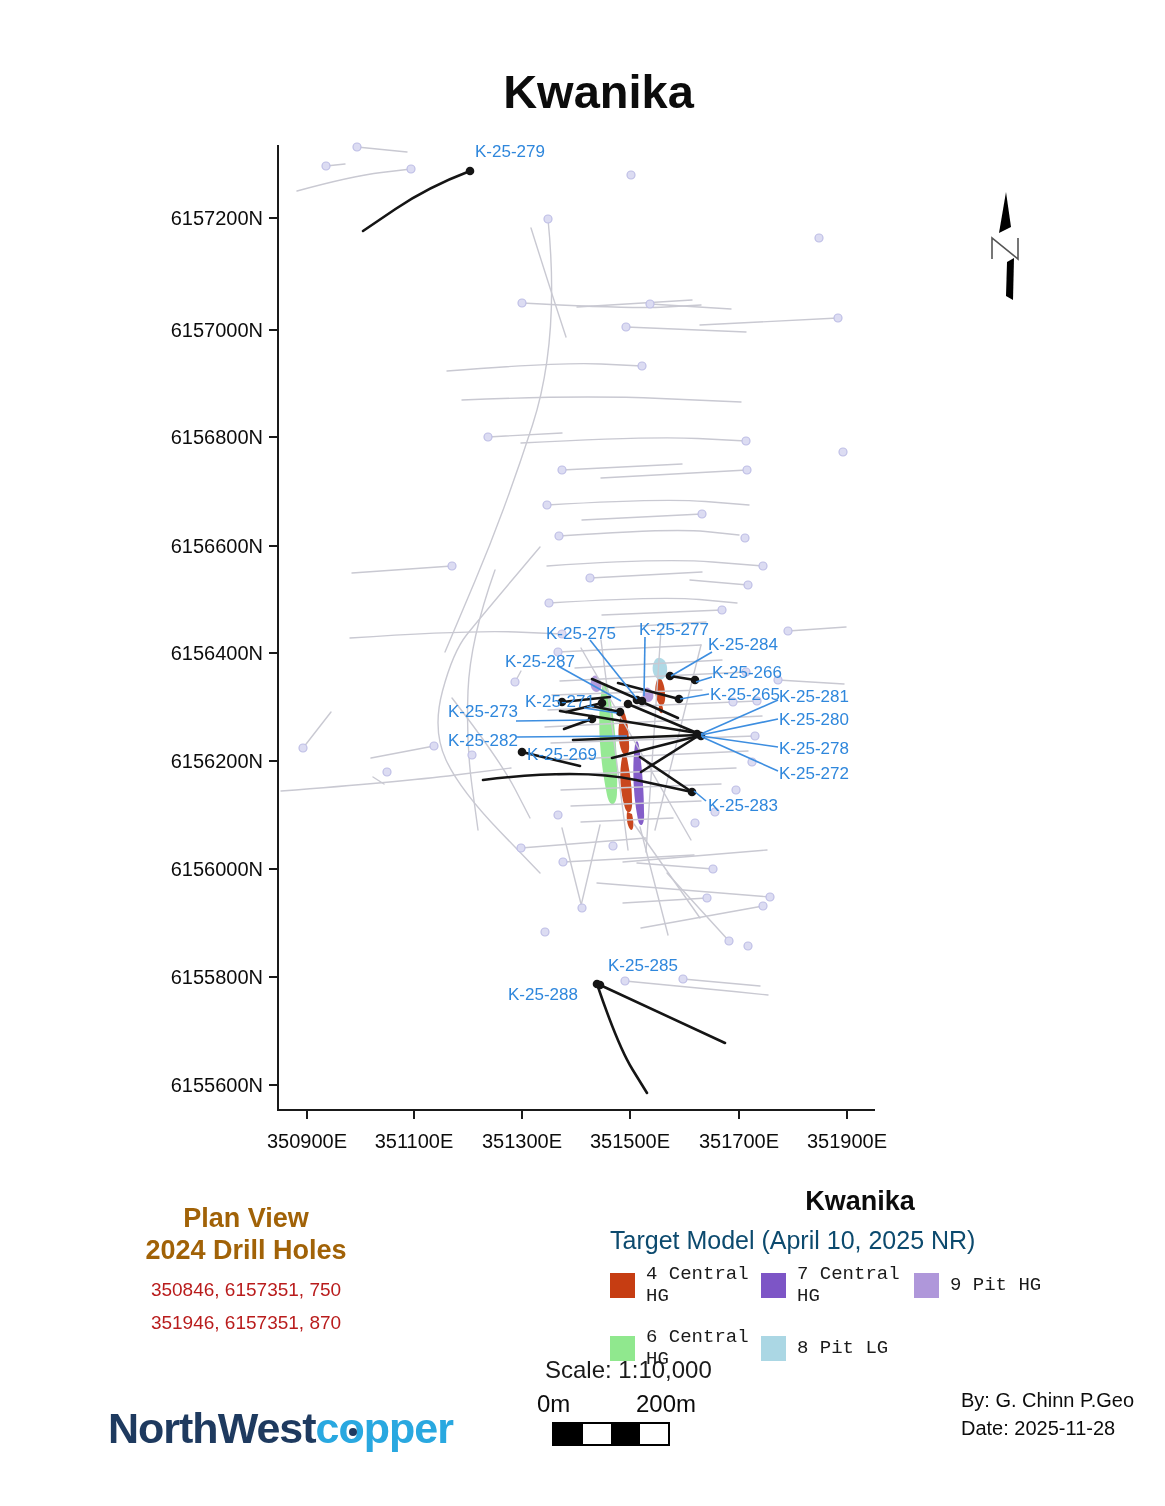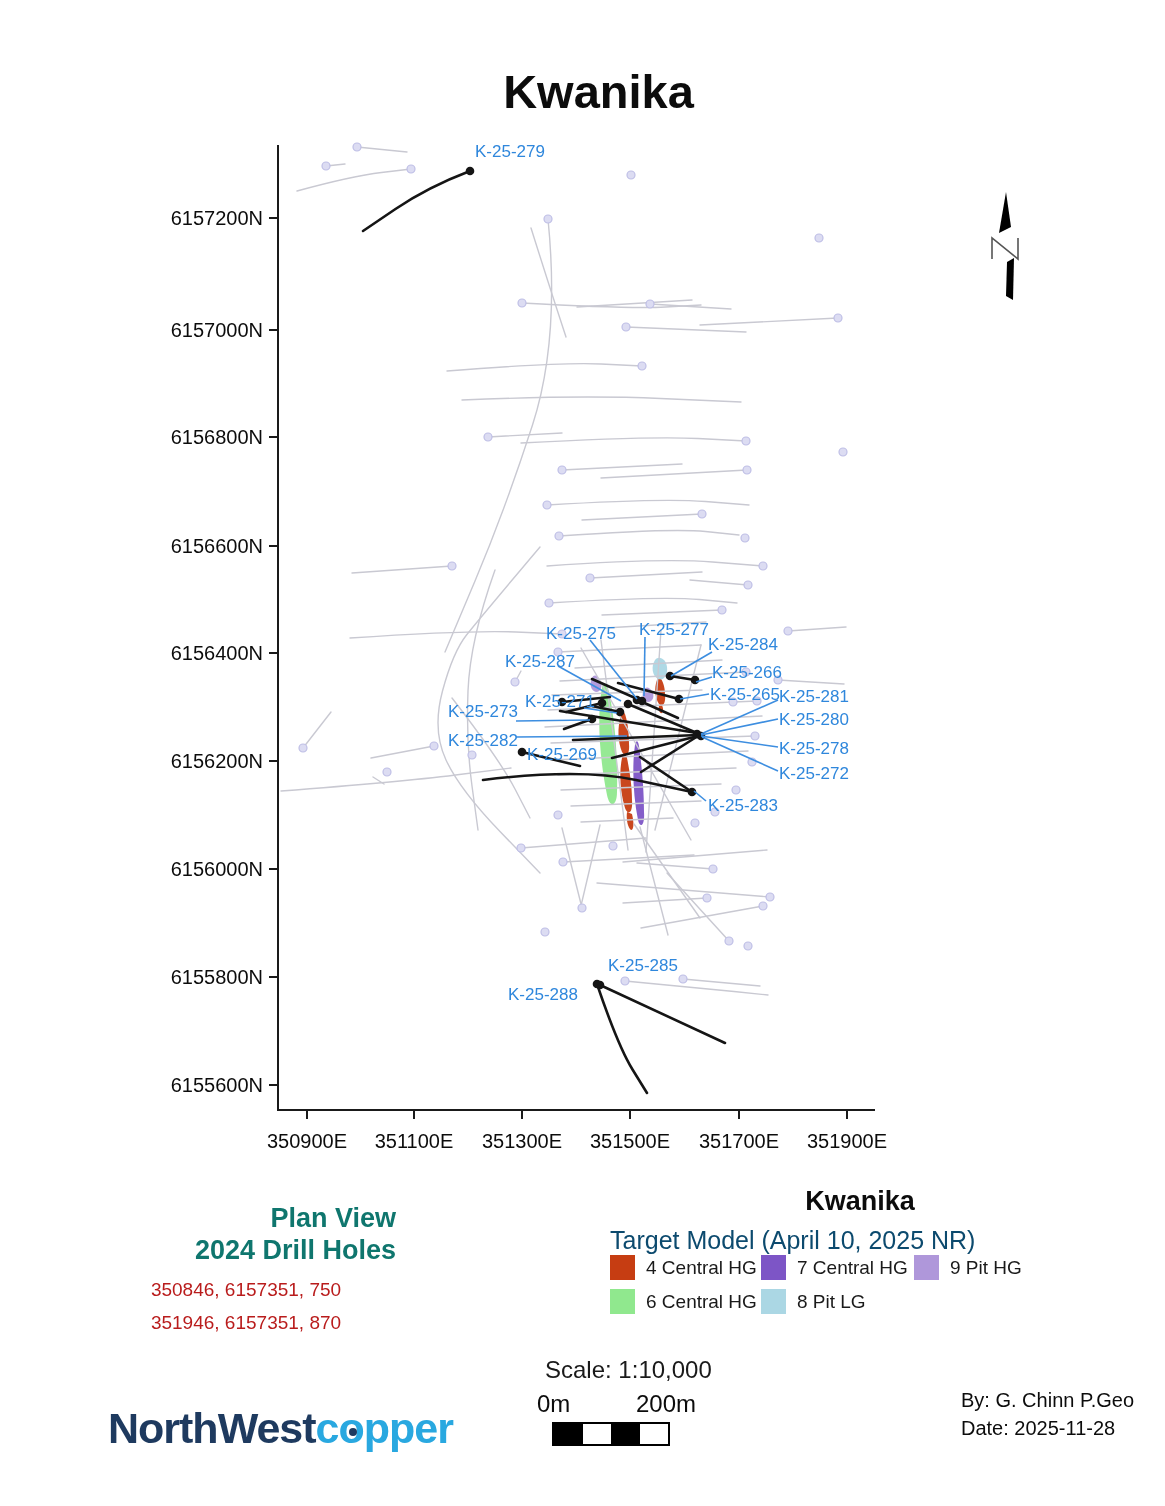--- a/index.html
+++ b/index.html
@@ -2,26 +2,26 @@
 <html><head>
 <meta charset="utf-8">
 <style>
   html,body{margin:0;padding:0;background:#ffffff;}
   .page{position:relative;width:1165px;height:1506px;background:#fff;overflow:hidden;
         font-family:"Liberation Sans", sans-serif;color:#111;}
   .title{position:absolute;top:64px;left:0;right:0;text-align:center;padding-left:32px;
          font-size:47px;font-weight:bold;letter-spacing:0px;color:#0c0c0c;}
   svg.map{position:absolute;left:0;top:0;}
   .info-block{position:absolute;left:96px;top:1202px;width:300px;text-align:center;}
-  .info-block .hd{font-size:27px;font-weight:bold;line-height:1.2;color:#0f766e;text-align:right;}
+  .info-block .hd{font-size:27px;font-weight:bold;line-height:1.2;color:#a16207;}
   .info-block .coords{font-size:19px;margin-top:6px;line-height:1.75;color:#b91c1c;}
   .legend-block{position:absolute;left:610px;top:1186px;width:500px;}
   .legend-title{text-align:center;font-size:27px;font-weight:bold;color:#0c0c0c;}
   .legend-subtitle{font-size:25px;font-weight:normal;margin-top:9px;color:#0c4a6e;}
-  .legend-grid{display:grid;grid-template-columns:151px 153px auto;row-gap:9px;margin-top:0;}
+  .legend-grid{display:grid;grid-template-columns:151px 153px auto;row-gap:19px;margin-top:8px;font-family:Liberation Mono, monospace;}
   .legend-item{display:flex;align-items:center;gap:11px;font-size:19px;color:#1a1a1a;}
   .legend-swatch{width:25px;height:25px;flex:0 0 25px;}
   .scale-block{position:absolute;left:537px;top:1356px;width:220px;}
   .scale-text{font-size:24px;color:#1a1a1a;margin-left:8px;}
   .scale-labels{position:relative;height:30px;margin-top:6px;font-size:24px;color:#0c0c0c;}
   .scale-zero{position:absolute;left:0;}
   .scale-max{position:absolute;left:99px;}
   .scale-bar{display:flex;margin-left:15px;margin-top:2px;width:118px;height:24px;
              border:2px solid #000;box-sizing:border-box;}
   .scale-bar span{flex:1;}

